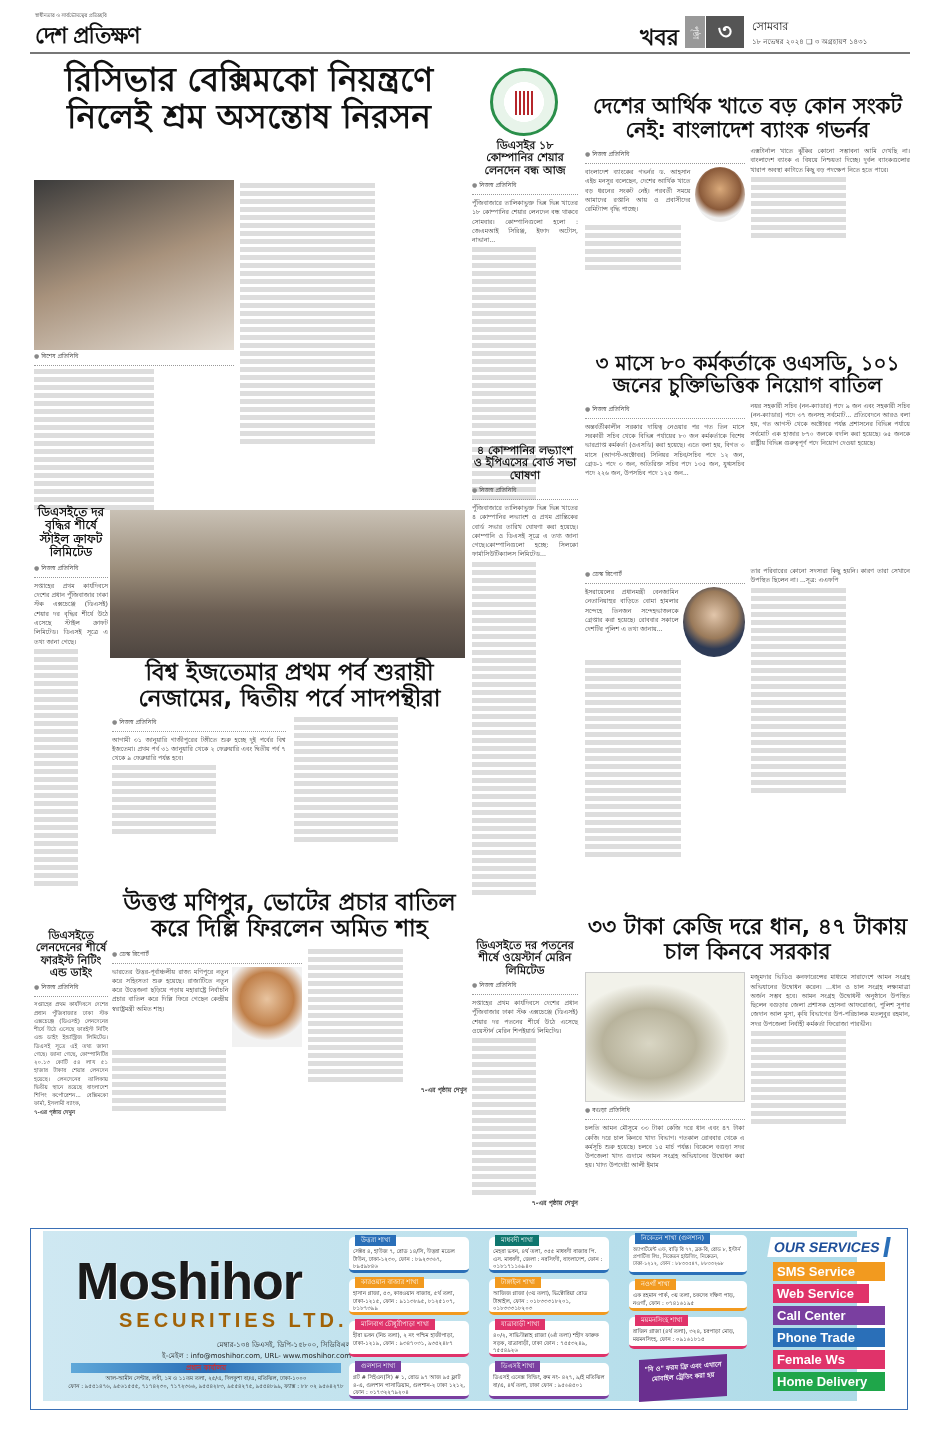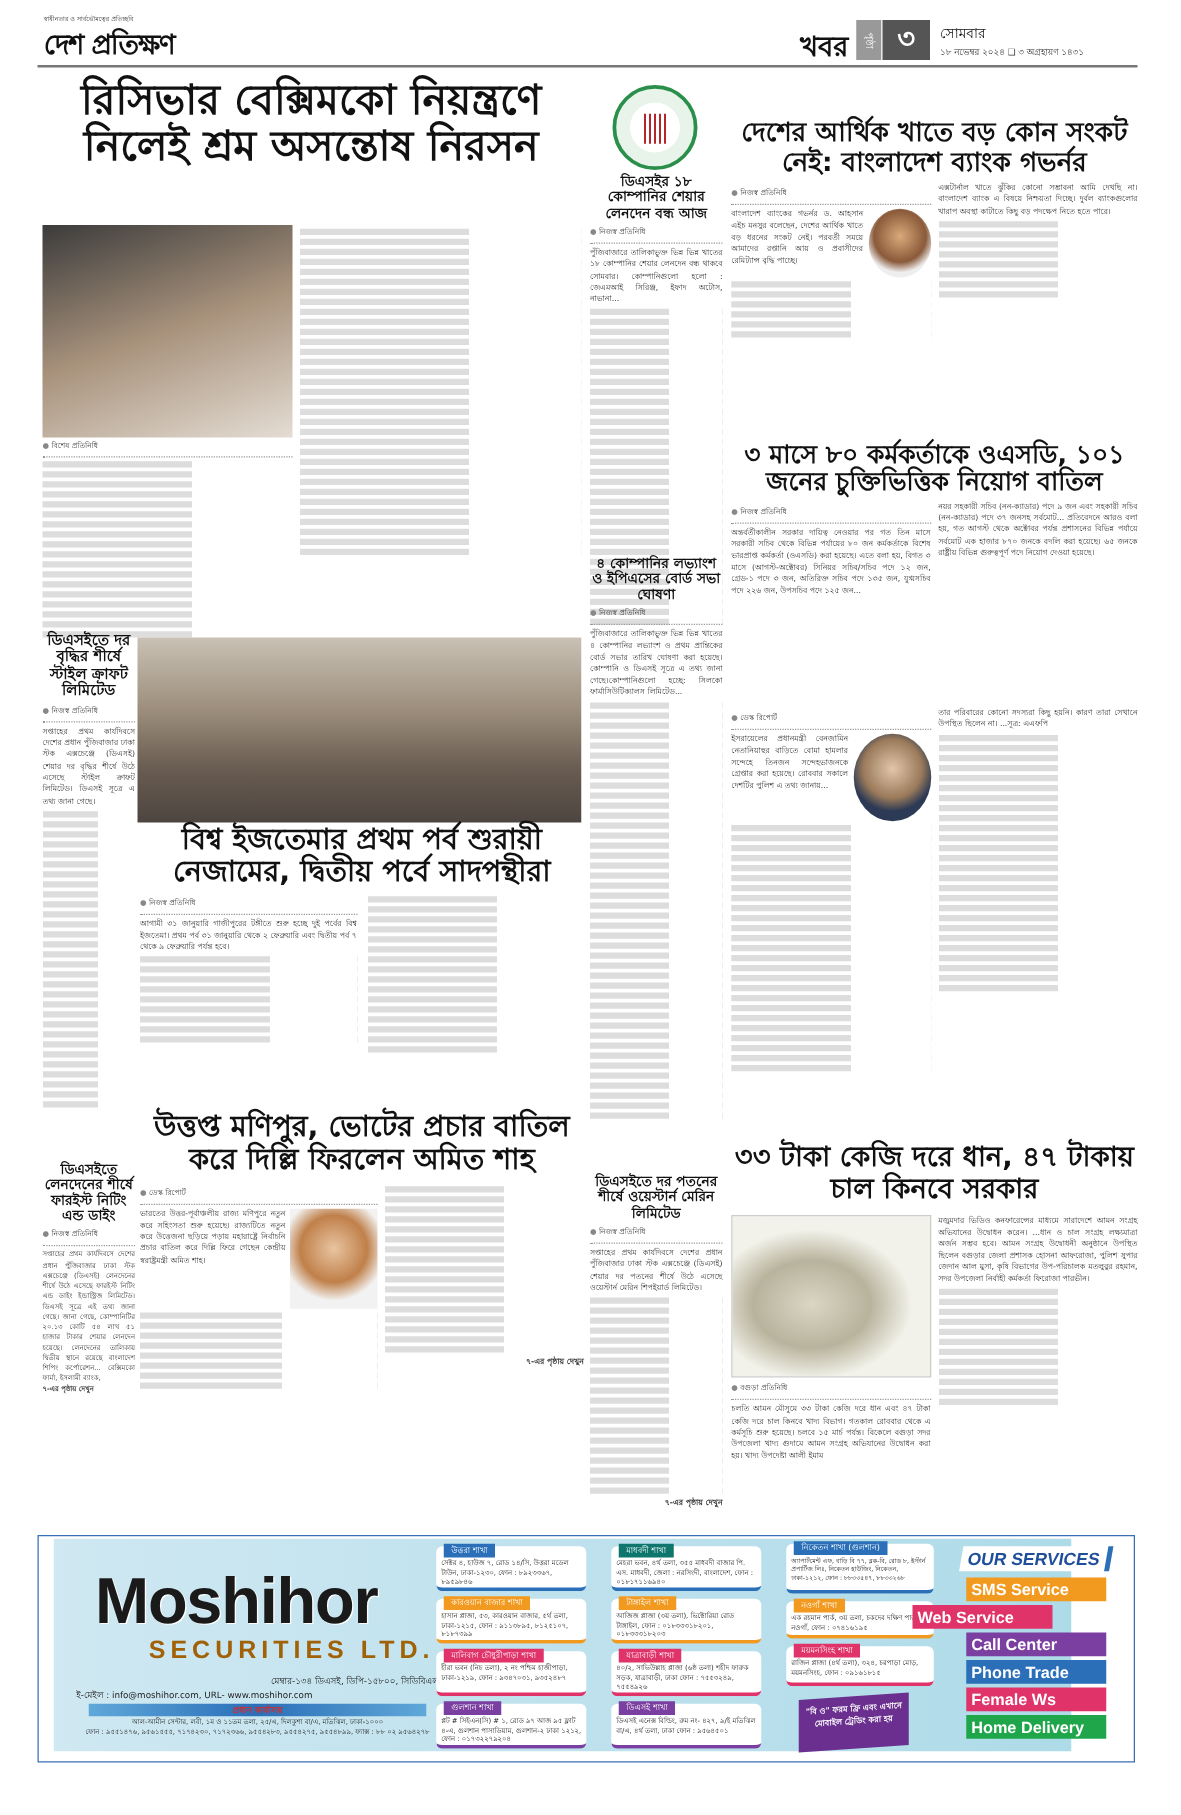--- a/index.html
+++ b/index.html
@@ -473,21 +473,21 @@
         <div class="tline"></div>
     </div>
   </div>
 </div>
 
 <div class="abs ad">
   <div class="adinner"></div>
   <div class="abs" style="left:45px;top:22px;font-family:'Liberation Sans',sans-serif;font-weight:bold;font-size:52px;color:#1a1a1a;letter-spacing:-1px;text-shadow:1px 1px 0 #fff">Moshihor</div>
   <div class="abs" style="left:88px;top:80px;font-family:'Liberation Sans',sans-serif;font-weight:bold;font-size:20px;color:#a16207;letter-spacing:4px">SECURITIES LTD.</div>
   <div class="abs" style="left:30px;top:110px;width:290px;text-align:right;font-size:7px;color:#222">মেম্বার-১৩৪ ডিএসই, ডিপি-১৫৮০০, সিডিবিএল</div>
-  <div class="abs" style="left:30px;top:121px;width:290px;text-align:left;font-size:7px;color:#222">ই-মেইল : info@moshihor.com, URL- www.moshihor.com</div>
+  <div class="abs" style="left:30px;top:121px;width:290px;text-align:right;font-size:7px;color:#222">ই-মেইল : info@moshihor.com, URL- www.moshihor.com</div>
   <div class="abs" style="left:40px;top:134px;width:270px;height:10px;background:linear-gradient(90deg,#5fa8d9,#2a6fb8,#5fa8d9);color:#d62a2a;font-size:7px;text-align:center;line-height:10px;font-weight:bold">প্রধান কার্যালয়</div>
   <div class="abs" style="left:30px;top:146px;width:290px;text-align:center;font-size:5.5px;color:#222;line-height:1.4">আল-আমীন সেন্টার, লবী, ১ম ও ১১তম তলা, ২৫/এ, দিলকুশা বা/এ, মতিঝিল, ঢাকা-১০০০</div>
   <div class="abs" style="left:30px;top:154px;width:290px;text-align:center;font-size:5.5px;color:#222;line-height:1.4">ফোন : ৯৫৫১৪৭৬, ৯৫৬১৫৫৫, ৭১৭৪২৩০, ৭১৭২৩৬৬, ৯৫৫৪২৮৩, ৯৫৫৪২৭৫, ৯৫৫৪৮৯৯, ফ্যাক্স : ৮৮ ০২ ৯৫৬৪২৭৮</div>
 
   <div class="branch" style="left:318px;top:8px;width:120px;height:36px;border-color:#2a6fb8"><span class="bt" style="background:#2a6fb8">উত্তরা শাখা</span><span>সেক্টর ৪, হাউজ ৭, রোড ১৪/সি, উত্তরা মডেল টাউন, ঢাকা-১২৩০, ফোন : ৮৯২৩৩৬৭, ৮৯৫৯৮৪৬</span></div>
   <div class="branch" style="left:318px;top:50px;width:120px;height:36px;border-color:#f29a1f"><span class="bt" style="background:#f29a1f">কারওয়ান বাজার শাখা</span><span>হাসান প্লাজা, ৫৩, কারওয়ান বাজার, ৫র্থ তলা, ঢাকা-১২১৫, ফোন : ৯১১৩৮৯৫, ৮১২৫১০৭, ৮১৮৭৩৯৯</span></div>
   <div class="branch" style="left:318px;top:92px;width:120px;height:36px;border-color:#e0336a"><span class="bt" style="background:#e0336a">মালিবাগ চৌধুরীপাড়া শাখা</span><span>হীরা ভবন (নিচ তলা), ২ নং পশ্চিম হাজীপাড়া, ঢাকা-১২১৯, ফোন : ৯৩৪৭০৩১, ৯৩৫২৪৮৭</span></div>
   <div class="branch" style="left:318px;top:134px;width:120px;height:36px;border-color:#7a3fa0"><span class="bt" style="background:#7a3fa0">গুলশান শাখা</span><span>প্লট # সিইএন(সি) # ১, রোড ৯৭ আজ ৯৫ ফ্লাট ৪-এ, গুলশান পাসাডিয়াম, গুলশান-২ ঢাকা ১২১২, ফোন : ০১৭৩২২৭৯২০৪</span></div>
 
   <div class="branch" style="left:458px;top:8px;width:120px;height:36px;border-color:#2a6fb8"><span class="bt" style="background:#0f766e">মাধবদী শাখা</span><span>মেহরা ভবন, ৪র্থ তলা, ৩৫৫ মাধবদী বাজার পি. এস. মাধবদী, জেলা : নরসিংদী, বাংলাদেশ, ফোন : ০১৮১৭১১৬৯৪০</span></div>
@@ -495,18 +495,18 @@
   <div class="branch" style="left:458px;top:92px;width:120px;height:36px;border-color:#e0336a"><span class="bt" style="background:#e0336a">যাত্রাবাড়ী শাখা</span><span>৪০/২, সাভিউল্লাহ প্লাজা (৬ষ্ঠ তলা) শহীদ ফারুক সড়ক, যাত্রাবাড়ী, ঢাকা ফোন : ৭৫৫৩২৪৯, ৭৫৫৪৯২৬</span></div>
   <div class="branch" style="left:458px;top:134px;width:120px;height:36px;border-color:#7a3fa0"><span class="bt" style="background:#7a3fa0">ডিএসই শাখা</span><span>ডিএসই এনেক্স বিল্ডিং, রুম নং- ৪২৭, ৯/ই মতিঝিল বা/এ, ৪র্থ তলা, ঢাকা ফোন : ৯৫৬৪৫০১</span></div>
 
   <div class="branch" style="left:598px;top:6px;width:118px;height:40px;border-color:#2a6fb8;font-size:5px"><span class="bt" style="background:#2a6fb8">নিকেতন শাখা (গুলশান)</span><span>অ্যাপার্টমেন্ট এফ, বাড়ি বি ৭৭, ব্লক-বি, রোড ৮, ইস্টার্ন প্রপার্টিজ লিঃ, নিকেতন হাউজিং, নিকেতন, ঢাকা-১২১২, ফোন : ৮৮৩৩৫৪৭, ৮৮৩৩২৬৮</span></div>
   <div class="branch" style="left:598px;top:52px;width:118px;height:30px;border-color:#f29a1f"><span class="bt" style="background:#f29a1f">নওগাঁ শাখা</span><span>এক রহমান পার্ক, ৩য় তলা, চকদেব দক্ষিণ পাড়, নওগাঁ, ফোন : ০৭৪১৬১৯৫</span></div>
   <div class="branch" style="left:598px;top:88px;width:118px;height:32px;border-color:#e0336a"><span class="bt" style="background:#e0336a">ময়মনসিংহ শাখা</span><span>রাজিন প্লাজা (৪র্থ তলা), ৩২৪, চরপাড়া মোড়, ময়মনসিংহ, ফোন : ০৯১৬১৮১৫</span></div>
   <div class="abs" style="left:608px;top:128px;width:88px;height:42px;background:#6a2f8f;color:#fff;font-size:6.5px;text-align:center;padding:6px 4px;transform:skewY(-4deg);font-weight:bold;line-height:1.5">"বি ও" ফরম ফ্রি এবং এখানে মোবাইল ট্রেডিং করা হয়</div>
 
   <div class="abs" style="left:738px;top:8px;width:120px;height:20px;background:#fff;color:#1f4f9a;font-family:'Liberation Sans',sans-serif;font-weight:bold;font-size:14px;line-height:20px;text-align:center;border-right:4px solid #2a6fb8;transform:skewX(-10deg)">OUR SERVICES</div>
   <div class="svc" style="top:33px;left:742px;width:112px;background:#f29a1f">SMS Service</div>
-  <div class="svc" style="top:55px;left:699px;width:112px;background:#e0336a">Web Service</div>
+  <div class="svc" style="top:55px;left:742px;width:96px;background:#e0336a">Web Service</div>
   <div class="svc" style="top:77px;left:742px;width:112px;background:#7a3fa0">Call Center</div>
   <div class="svc" style="top:99px;left:742px;width:112px;background:#2a6fb8">Phone Trade</div>
   <div class="svc" style="top:121px;left:742px;width:112px;background:#e0336a">Female Ws</div>
   <div class="svc" style="top:143px;left:742px;width:112px;background:#1fa64a">Home Delivery</div>
 </div>
 
 </body></html>

